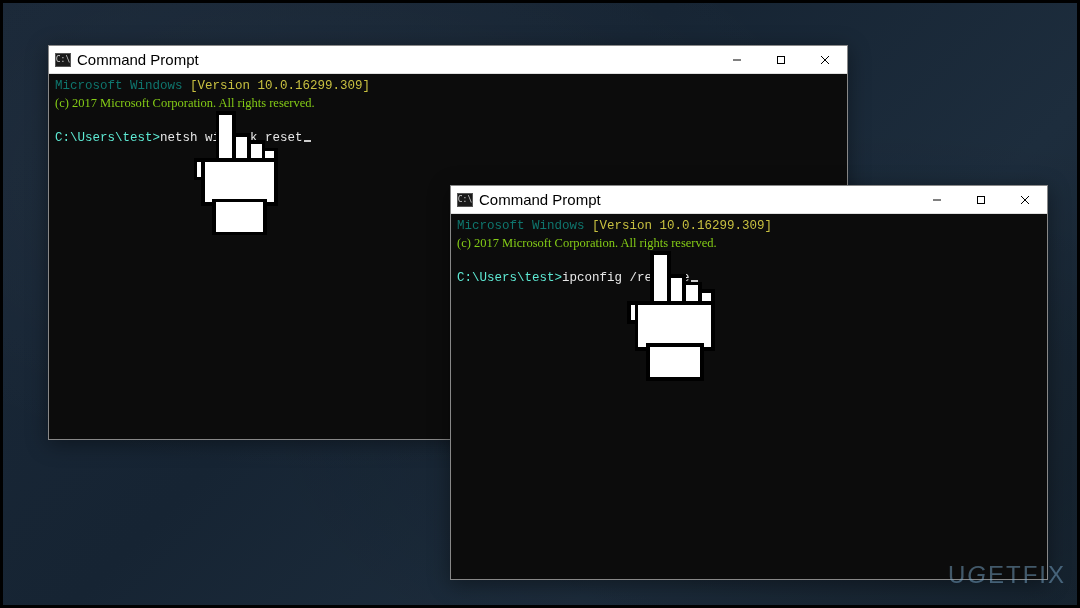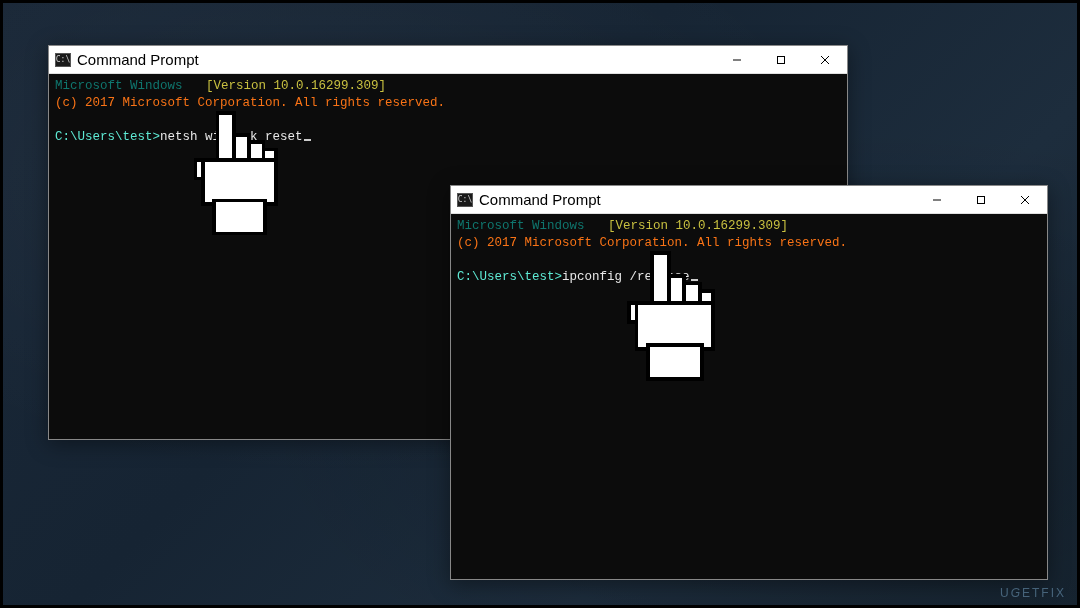--- a/index.html
+++ b/index.html
@@ -80,23 +80,23 @@
       background: #0c0c0c;
       color: #ccc;
       font-family: 'Consolas', 'Courier New', monospace;
       font-size: 12.5px;
       line-height: 1.35;
       padding: 4px 6px;
       height: calc(100% - 28px);
       white-space: pre;
       overflow: hidden;
     }
-    .terminal .line1 .yellow { color: #c8c040; margin-left: 16px; }
+    .terminal .line1 .yellow { color: #c8c040; }
     .terminal .line1 .grey { color: #0f766e; }
-    .terminal .line2 { color: #f97316; }
+    .terminal .line2 { color: #84cc16; font-family: Liberation Serif, serif; }
     .terminal .prompt-path { color: #5eead4; }
     .terminal .cmd { color: #e8e8e8; }
     .terminal .cursor {
       display: inline-block;
       width: 7px;
       height: 2px;
       background: #ccc;
       vertical-align: -1px;
       margin-left: 1px;
     }
@@ -104,23 +104,23 @@
     .hand-cursor {
       position: absolute;
       pointer-events: none;
     }
     .hand-cursor.h1 { left: 170px; top: 109px; width: 110px; }
     .hand-cursor.h2 { left: 602px; top: 249px; width: 115px; }
 
     .watermark {
       position: absolute;
       right: 14px;
-      bottom: 8px;
+      bottom: 19px;
       font-family: sans-serif;
-      font-size: 12px;
+      font-size: 24px;
       letter-spacing: 2px;
       color: rgba(120,165,200,0.5);
       font-weight: 300;
     }
     .watermark .g { font-style: italic; }
   </style>
 </head>
 <body>
 
 <div class="cmd-window win1">

